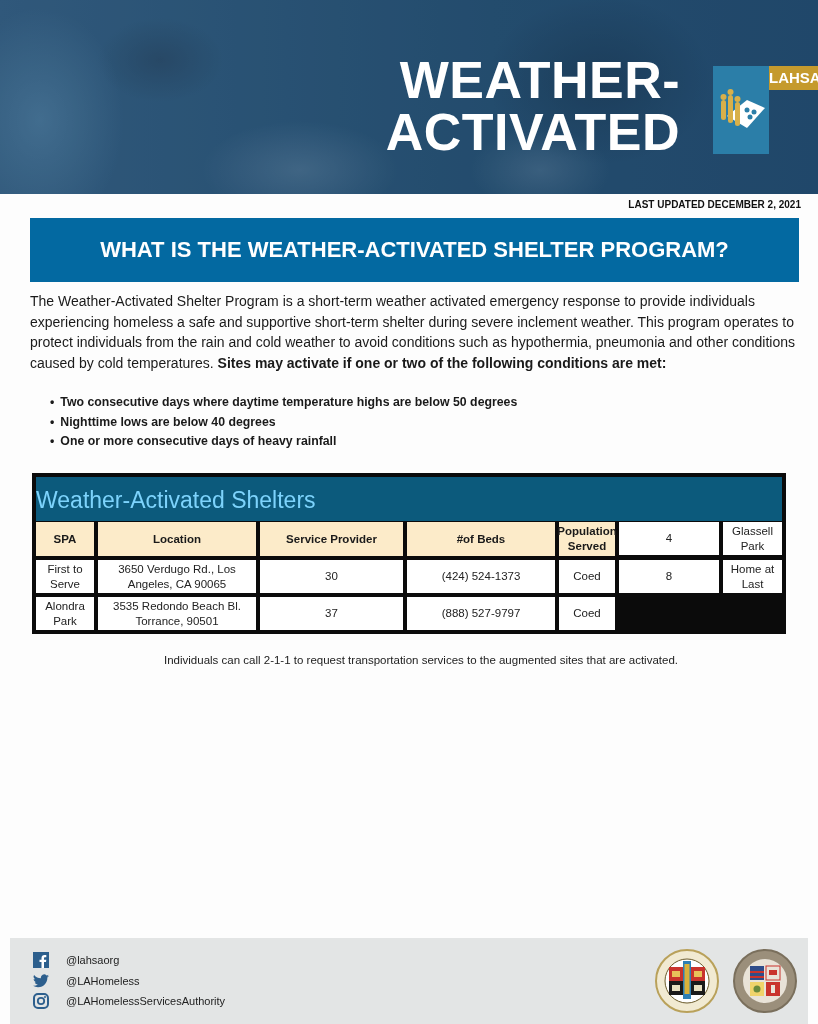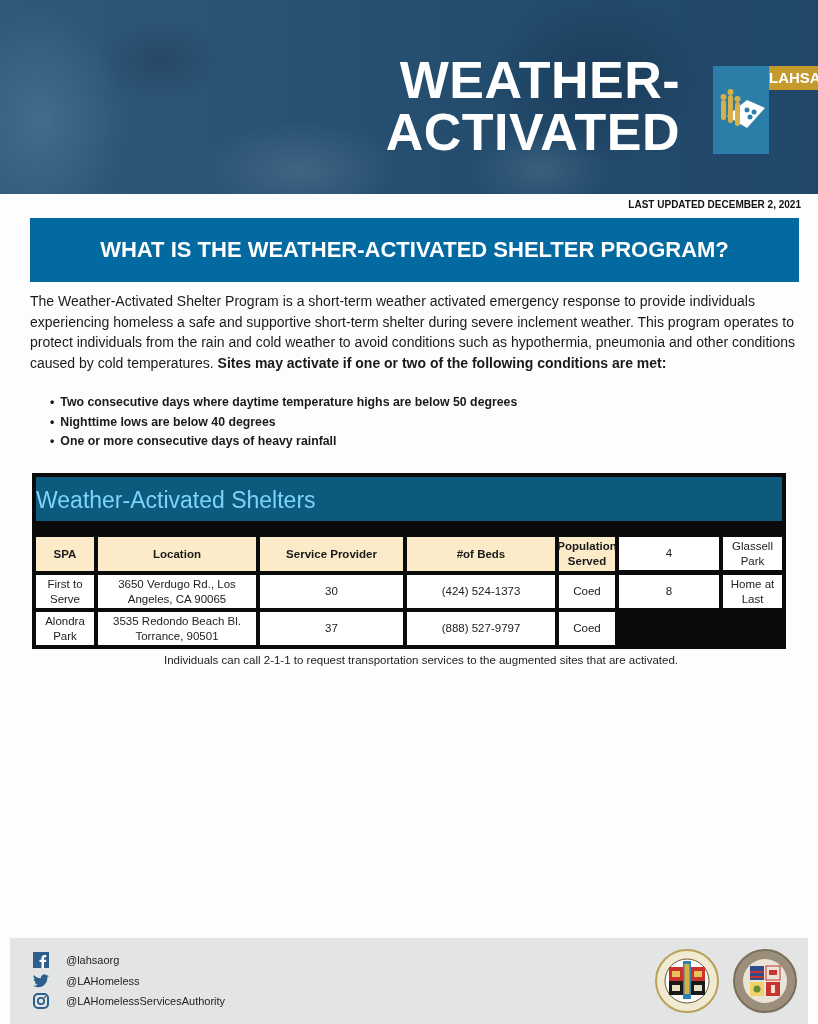--- a/index.html
+++ b/index.html
@@ -64,21 +64,21 @@
     position: absolute; left: 32px; top: 473px; width: 754px;
     border: 4px solid #0b0b0b; background: #0b0b0b;
   }
   .table-title {
     height: 44px; background: #0c5a7c; color: #7dd3fc;
     font-size: 23px; text-align: left; line-height: 46px;
   }
   .grid {
     display: grid;
     grid-template-columns: 58px 158px 143px 148px 56px 100px 1fr;
-    gap: 4px; background: #0b0b0b; padding-top: 16px;
+    gap: 4px; background: #0b0b0b; padding-top: 1px;
   }
   .cell {
     background: #fff; font-size: 11.5px; text-align: center;
     display: flex; align-items: center; justify-content: center;
     line-height: 15px; padding: 0 3px; color: #222;
   }
   .head { background: #fcebc9; font-weight: bold; height: 34px; color: #1a1a1a; }
   .row { height: 33px; }
 
   .note {

